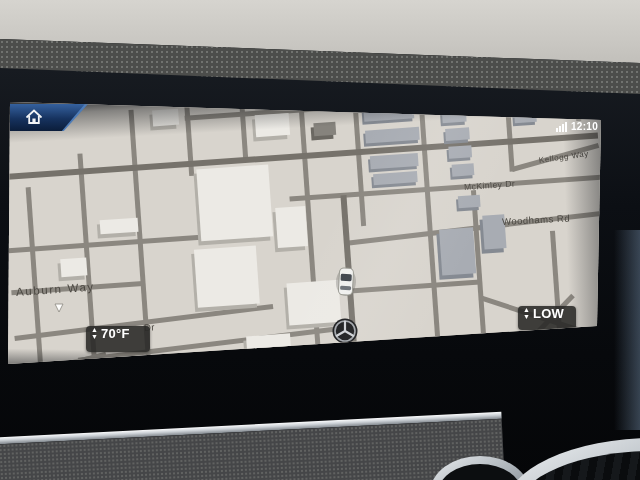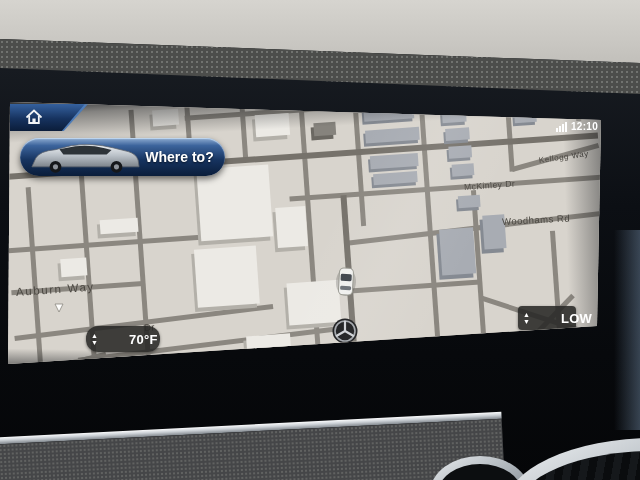--- a/index.html
+++ b/index.html
@@ -74,26 +74,26 @@
   .whereto-car{width:118px;height:34px;flex:0 0 auto;margin-left:6px;}
   .whereto-label{flex:1;text-align:center;color:#fff;font-weight:bold;font-size:14px;
     padding-right:10px;text-shadow:0 1px 2px rgba(0,0,0,.6);}
 
   
   .statusbar{left:534px;top:20px;width:56px;height:16px;display:flex;align-items:center;
     justify-content:flex-end;gap:4px;}
   .time{color:#fff;font-weight:bold;font-size:10px;letter-spacing:.3px;}
 
   
-  .ctl{background:rgba(40,40,38,.88);border-radius:4px;display:flex;align-items:center;
-    box-shadow:0 1px 3px rgba(0,0,0,.45);cursor:pointer;gap:28px;}
+  .ctl{background:rgba(40,40,38,.88);border-radius:4px;display:flex;align-items:flex-start;
+    box-shadow:0 1px 3px rgba(0,0,0,.45);cursor:pointer;}
   .ctl-arrows{display:flex;flex-direction:column;align-items:center;margin:0 3px 0 5px;}
   .ctl-arrow{color:#fff;font-size:7px;line-height:7px;cursor:pointer;}
   .ctl-text{color:#fff;font-weight:bold;font-size:13px;letter-spacing:.3px;padding-right:7px;}
-  .temp-ctl{left:78px;top:228px;width:74px;height:26px;border-radius:12px;}
+  .temp-ctl{left:78px;top:228px;width:64px;height:26px;}
   .low-ctl{left:510px;top:208px;width:58px;height:24px;}
 </style>
 </head>
 <body>
 
 <div class="abs bg-light-top"></div>
 <div class="abs dash-dark"></div>
 <div class="abs leather-top"></div>
 <div class="abs right-glare"></div>
 
@@ -225,38 +225,20 @@
 
   <div class="abs home-btn">
     <div class="abs home-btn-fill"></div>
     <svg class="abs home-ic" viewBox="0 0 20 20">
       <path d="M3,10 L10,3.5 L17,10" fill="none" stroke="#f2f4f6" stroke-width="1.8" stroke-linecap="round"></path>
       <path d="M5.2,9 V16 H14.8 V9" fill="none" stroke="#f2f4f6" stroke-width="1.8"></path>
       <rect x="8.4" y="11.5" width="3.2" height="4.5" fill="#f2f4f6"></rect>
     </svg>
   </div>
 
-  <div class="abs whereto">
-    <svg class="whereto-car" viewBox="0 0 120 34">
-      <defs>
-        <linearGradient id="carbody" x1="0" y1="0" x2="0" y2="1">
-          <stop offset="0" stop-color="#eef1f4"></stop>
-            <stop offset=".5" stop-color="#b9c0c7"></stop>
-          <stop offset="1" stop-color="#7d848b"></stop>
-        </linearGradient>
-      </defs>
-      <path d="M6,27 L10,18 Q14,11 30,9.5 L46,5.5 Q68,2.5 88,7.5 L104,11.5 Q112,14 114,20 L115,27 Z" fill="url(#carbody)" stroke="#5f656c" stroke-width="0.8"></path>
-      <path d="M34,9 L50,6 Q66,4.5 80,8 L87,10 L82,14.5 L38,14.5 Z" fill="#2d3338"></path>
-      <circle cx="30" cy="27" r="6" fill="#15171a"></circle>
-        <circle cx="30" cy="27" r="2.6" fill="#8e939a"></circle>
-      <circle cx="92" cy="27" r="6" fill="#15171a"></circle>
-        <circle cx="92" cy="27" r="2.6" fill="#8e939a"></circle>
-    </svg>
-    <div class="whereto-label">Where to?</div>
-  </div>
 
   <div class="abs statusbar">
     <svg width="11" height="11" viewBox="0 0 11 11">
       <rect x="0" y="7" width="2" height="4" fill="#fff"></rect>
       <rect x="3" y="5" width="2" height="6" fill="#fff"></rect>
       <rect x="6" y="3" width="2" height="8" fill="#fff"></rect>
       <rect x="9" y="1" width="2" height="10" fill="#fff"></rect>
     </svg>
     <span class="time">12:10</span>
   </div>

